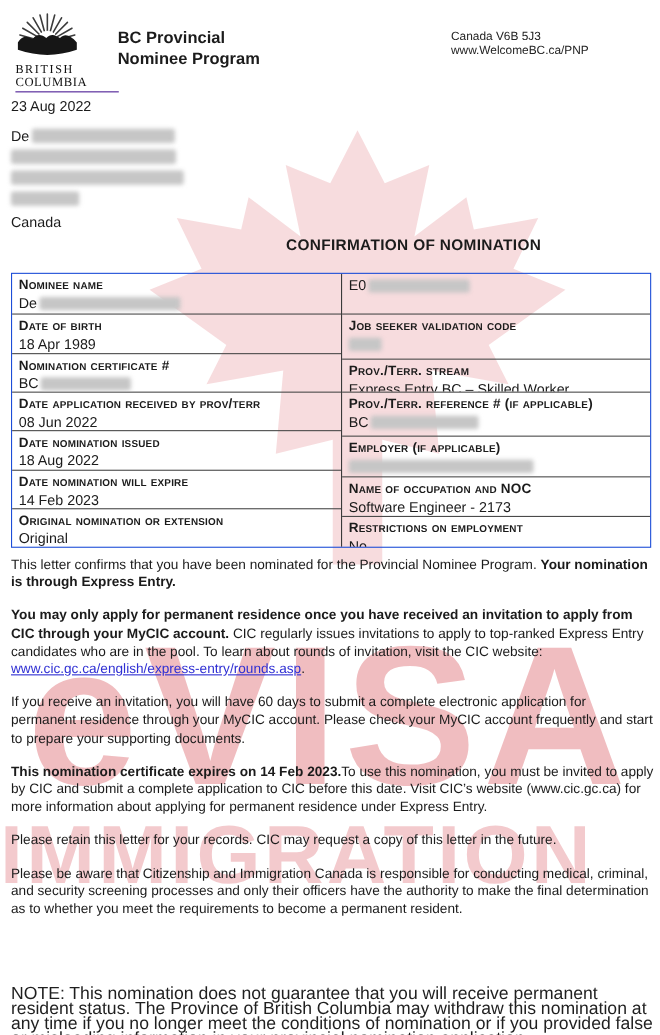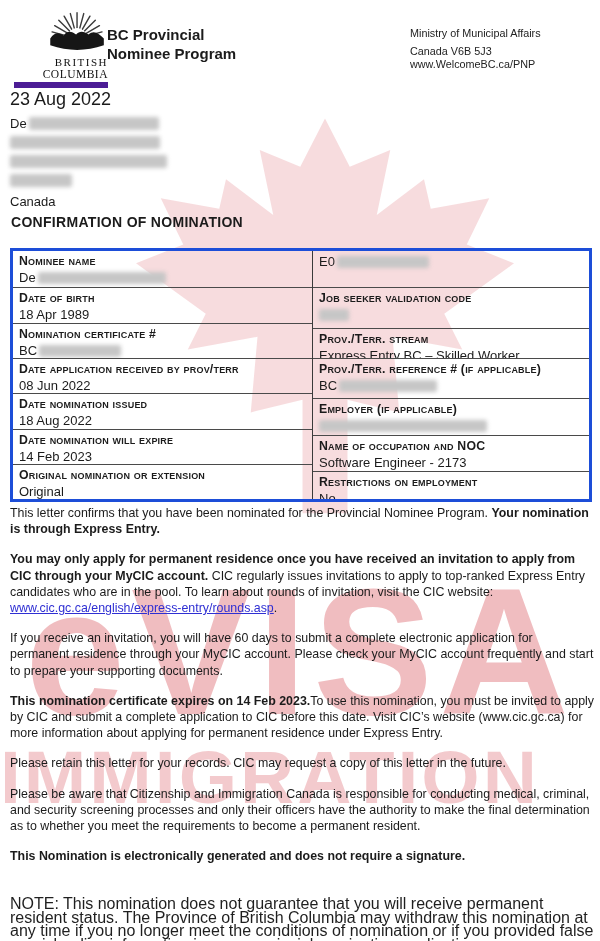--- a/index.html
+++ b/index.html
@@ -18,40 +18,40 @@
     color:rgba(205,35,48,0.30); white-space:nowrap;
   }
   .wm-sub {
     left:0; top:740px; width:600px; text-align:left;
     font-size:75px; font-weight:700; line-height:1; letter-spacing:3px;
     color:rgba(205,35,48,0.24); white-space:nowrap;
   }
   
   .layer { position:absolute; z-index:1; }
   
-  .logo { left:14px; top:7px; width:94px; text-align:right; font-family:"Liberation Serif", serif; color:#111; }
+  .logo { left:14px; top:7px; width:94px; text-align:left; font-family:"Liberation Serif", serif; color:#111; }
   .logo-word1 { font-size:11px; letter-spacing:1.5px; margin-top:1px; }
-  .logo-word2 { font-size:11.5px; letter-spacing:0.5px; padding-bottom:2px; border-bottom:6px solid #4c1d95; }
+  .logo-word2 { font-size:11.5px; letter-spacing:0.5px; padding-bottom:2px; border-bottom:1px solid #4c1d95; }
   .program-title { left:107px; top:25px; font-size:15px; font-weight:700; line-height:19px; }
   .ministry { left:410px; top:27px; font-size:10.8px; line-height:13px; color:#222; }
   .ministry .first { margin-bottom:5px; }
-  .letter-date { left:10px; top:89px; font-size:18px; }
+  .letter-date { left:10px; top:89px; font-size:13px; }
   
   .recipient { left:10px; top:116px; font-size:13px; line-height:16px; }
   .redact {
     display:inline-block; background:#c6c6c6; border-radius:2px;
     filter:blur(2px); vertical-align:-2px; height:12px;
   }
   .recipient .redact { height:13px; }
   .recipient .rline { margin-top:3px; }
   .recipient .country { margin-top:5px; }
   
-  .doc-title { left:0; top:214px; width:492px; text-align:left; font-size:14px; font-weight:700; letter-spacing:0.3px;margin-left:11px; }
+  .doc-title { left:0; top:214px; width:492px; text-align:right; font-size:14px; font-weight:700; letter-spacing:0.3px; }
   
-  .info-table { left:10px; top:248px; width:582px; display:flex; border:3px solid #1d4ed8; }
+  .info-table { left:10px; top:248px; width:582px; display:flex; border:1px solid #1d4ed8; }
   .col { display:flex; flex-direction:column; }
   .col-left  { width:300px; border-right:1px solid #3a3a3a; }
   .col-right { width:280px; flex:1; }
   .cell { padding:2px 6px 0 6px; border-bottom:1px solid #4a4a4a; overflow:hidden; }
   .cell:last-child { border-bottom:none; }
   .cell-label { font-size:12.3px; font-weight:700; font-variant:small-caps; letter-spacing:0.2px; line-height:15px; margin-top:1px; }
   .cell-value { font-size:13px; line-height:16px; margin-top:1px; }
   .cell .redact { height:12px; margin-left:2px; }
   .cell .redact.solo { margin-left:0; }
   
@@ -94,21 +94,20 @@
     <div class="logo-word1">BRITISH</div>
     <div class="logo-word2">COLUMBIA</div>
   </div>
 
   <div class="layer program-title">
     <div>BC Provincial</div>
     <div>Nominee Program</div>
   </div>
 
   <div class="layer ministry">
-    <div class="first">Ministry of Municipal Affairs</div>
     <div>Canada V6B 5J3</div>
     <div>www.WelcomeBC.ca/PNP</div>
   </div>
 
   <div class="layer letter-date">23 Aug 2022</div>
 
   <div class="layer recipient">
     <div><span>De</span><span class="redact" style="width:130px; margin-left:2px;"></span></div>
     <div class="rline"><span class="redact" style="width:150px;"></span></div>
     <div class="rline"><span class="redact" style="width:157px;"></span></div>
@@ -180,18 +179,17 @@
     </div>
   </div>
 
   <div class="layer body-text">
     <p><span>This letter confirms that you have been nominated for the Provincial Nominee Program. </span><span class="b">Your nomination is through Express Entry.</span></p>
     <p><span class="b">You may only apply for permanent residence once you have received an invitation to apply from CIC through your MyCIC account.</span><span> CIC regularly issues invitations to apply to top-ranked Express Entry candidates who are in the pool. To learn about rounds of invitation, visit the CIC website: </span><a class="doclink">www.cic.gc.ca/english/express-entry/rounds.asp</a><span>.</span></p>
     <p>If you receive an invitation, you will have 60 days to submit a complete electronic application for permanent residence through your MyCIC account. Please check your MyCIC account frequently and start to prepare your supporting documents.</p>
     <p><span class="b">This nomination certificate expires on 14 Feb 2023.</span><span>To use this nomination, you must be invited to apply by CIC and submit a complete application to CIC before this date. Visit CIC’s website (www.cic.gc.ca) for more information about applying for permanent residence under Express Entry.</span></p>
     <p>Please retain this letter for your records. CIC may request a copy of this letter in the future.</p>
     <p>Please be aware that Citizenship and Immigration Canada is responsible for conducting medical, criminal, and security screening processes and only their officers have the authority to make the final determination as to whether you meet the requirements to become a permanent resident.</p>
-    <p class="bold-line">This Nomination is electronically generated and does not require a signature.</p>
   </div>
 
   <div class="layer note">NOTE: This nomination does not guarantee that you will receive permanent resident status. The Province of British Columbia may withdraw this nomination at any time if you no longer meet the conditions of nomination or if you provided false or misleading information in your provincial nomination application.</div>
 
 </div>
 
 </body></html>

